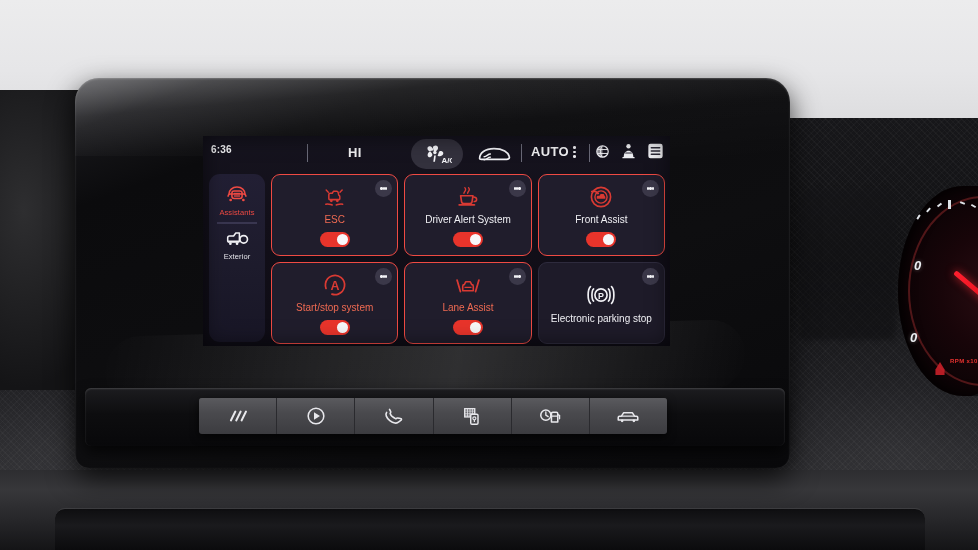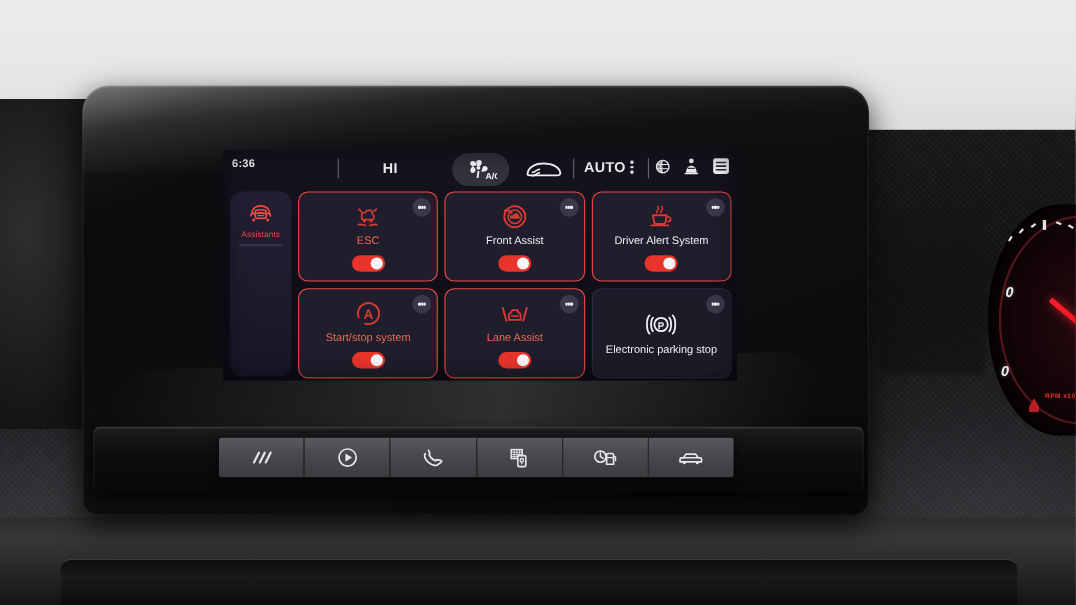--- a/index.html
+++ b/index.html
@@ -295,20 +295,30 @@
               <line x1="8.6" y1="13.2" x2="15.4" y2="13.2" stroke="#ef4a43" stroke-width="1.4"></line>
               <circle cx="5" cy="17.6" r="1.5" fill="#ef4a43"></circle>
               <circle cx="19" cy="17.6" r="1.5" fill="#ef4a43"></circle>
             </svg>
             <span class="lbl">Assistants</span>
           </div>
           <div class="side-sep"></div>
 
           <div class="side-sep"></div>
 
+          <div class="side-item">
+            <svg width="23" height="18" viewBox="0 0 25 20">
+              <path d="M1.6 12.6 L1.6 8.6 C1.6 7.4, 2.4 6.6, 3.6 6.6 L8.2 6.6 L10.6 3.4 L14.6 3.4 L14.6 12.6 Z" fill="none" stroke="#f0f0f4" stroke-width="1.7" stroke-linejoin="round"></path>
+              <line x1="1.6" y1="13.4" x2="14.6" y2="13.4" stroke="#f0f0f4" stroke-width="1.7"></line>
+              <circle cx="4.6" cy="15.2" r="1.5" fill="#f0f0f4"></circle>
+              <circle cx="12" cy="15.2" r="1.5" fill="#f0f0f4"></circle>
+              <circle cx="19.4" cy="10.4" r="4.2" fill="none" stroke="#f0f0f4" stroke-width="1.8"></circle>
+            </svg>
+            <span class="lbl">Exterior</span>
+          </div>
         </div>
 
         <div class="grid">
 
           <div class="card">
             <div class="card-menu">
                 <i></i>
                 <i></i>
                 <i></i>
               </div>
@@ -330,49 +340,49 @@
           </div>
 
           <div class="card">
             <div class="card-menu">
                 <i></i>
                 <i></i>
                 <i></i>
               </div>
             <div class="card-icon">
               <svg width="24" height="24" viewBox="0 0 26 26">
+                <path d="M5 11.6 L18.4 11.6 L17.4 18 C17.2 19.4, 16.2 20.2, 14.8 20.2 L8.6 20.2 C7.2 20.2, 6.2 19.4, 6 18 Z" fill="none" stroke="#d93a33" stroke-width="1.8" stroke-linejoin="round"></path>
+                <path d="M18.6 13 C21.2 13, 22.4 14.2, 22.4 15.6 C22.4 17, 21.2 18, 19 18" fill="none" stroke="#d93a33" stroke-width="1.6"></path>
+                <line x1="3.4" y1="21.6" x2="20" y2="21.6" stroke="#d93a33" stroke-width="1.8" stroke-linecap="round"></line>
+                <path d="M8.6 9 C8.6 7, 10.4 7, 10.4 5 C10.4 3.6, 9.6 3, 9.6 3" fill="none" stroke="#d93a33" stroke-width="1.5" stroke-linecap="round"></path>
+                <path d="M12.6 9 C12.6 7, 14.4 7, 14.4 5 C14.4 3.6, 13.6 3, 13.6 3" fill="none" stroke="#d93a33" stroke-width="1.5" stroke-linecap="round"></path>
+              </svg>
+            </div>
+            <div class="card-label">Driver Alert System</div>
+            <div class="toggle">
+                <span class="knob"></span>
+              </div>
+          </div>
+
+          <div class="card">
+            <div class="card-menu">
+                <i></i>
+                <i></i>
+                <i></i>
+              </div>
+            <div class="card-icon">
+              <svg width="24" height="24" viewBox="0 0 26 26">
                 <circle cx="13" cy="13" r="10.4" fill="none" stroke="#d93a33" stroke-width="1.8"></circle>
                 <circle cx="13" cy="13" r="6.6" fill="none" stroke="#d93a33" stroke-width="1.5"></circle>
                 <path d="M8.4 15 L8.4 12.8 C8.4 12, 8.8 11.6, 9.6 11.6 L11.4 11.6 L12.6 9.8 L15.2 9.8 C16 9.8, 16.4 10.3, 16.6 11.1 L17 12 C17.5 12.2, 17.7 12.6, 17.7 13.2 L17.7 15 Z" fill="#d93a33"></path>
                 <path d="M3 7 C6 5.6, 8.2 7.4, 10 9" fill="none" stroke="#d93a33" stroke-width="1.9" stroke-linecap="round"></path>
                 <path d="M9.2 8 L10.6 9.6 L8.6 10.2" fill="#d93a33"></path>
               </svg>
             </div>
             <div class="card-label">Front Assist</div>
-            <div class="toggle">
-                <span class="knob"></span>
-              </div>
-          </div>
-
-          <div class="card">
-            <div class="card-menu">
-                <i></i>
-                <i></i>
-                <i></i>
-              </div>
-            <div class="card-icon">
-              <svg width="24" height="24" viewBox="0 0 26 26">
-                <path d="M5 11.6 L18.4 11.6 L17.4 18 C17.2 19.4, 16.2 20.2, 14.8 20.2 L8.6 20.2 C7.2 20.2, 6.2 19.4, 6 18 Z" fill="none" stroke="#d93a33" stroke-width="1.8" stroke-linejoin="round"></path>
-                <path d="M18.6 13 C21.2 13, 22.4 14.2, 22.4 15.6 C22.4 17, 21.2 18, 19 18" fill="none" stroke="#d93a33" stroke-width="1.6"></path>
-                <line x1="3.4" y1="21.6" x2="20" y2="21.6" stroke="#d93a33" stroke-width="1.8" stroke-linecap="round"></line>
-                <path d="M8.6 9 C8.6 7, 10.4 7, 10.4 5 C10.4 3.6, 9.6 3, 9.6 3" fill="none" stroke="#d93a33" stroke-width="1.5" stroke-linecap="round"></path>
-                <path d="M12.6 9 C12.6 7, 14.4 7, 14.4 5 C14.4 3.6, 13.6 3, 13.6 3" fill="none" stroke="#d93a33" stroke-width="1.5" stroke-linecap="round"></path>
-              </svg>
-            </div>
-            <div class="card-label">Driver Alert System</div>
             <div class="toggle">
                 <span class="knob"></span>
               </div>
           </div>
 
           <div class="card">
             <div class="card-menu">
                 <i></i>
                 <i></i>
                 <i></i>

